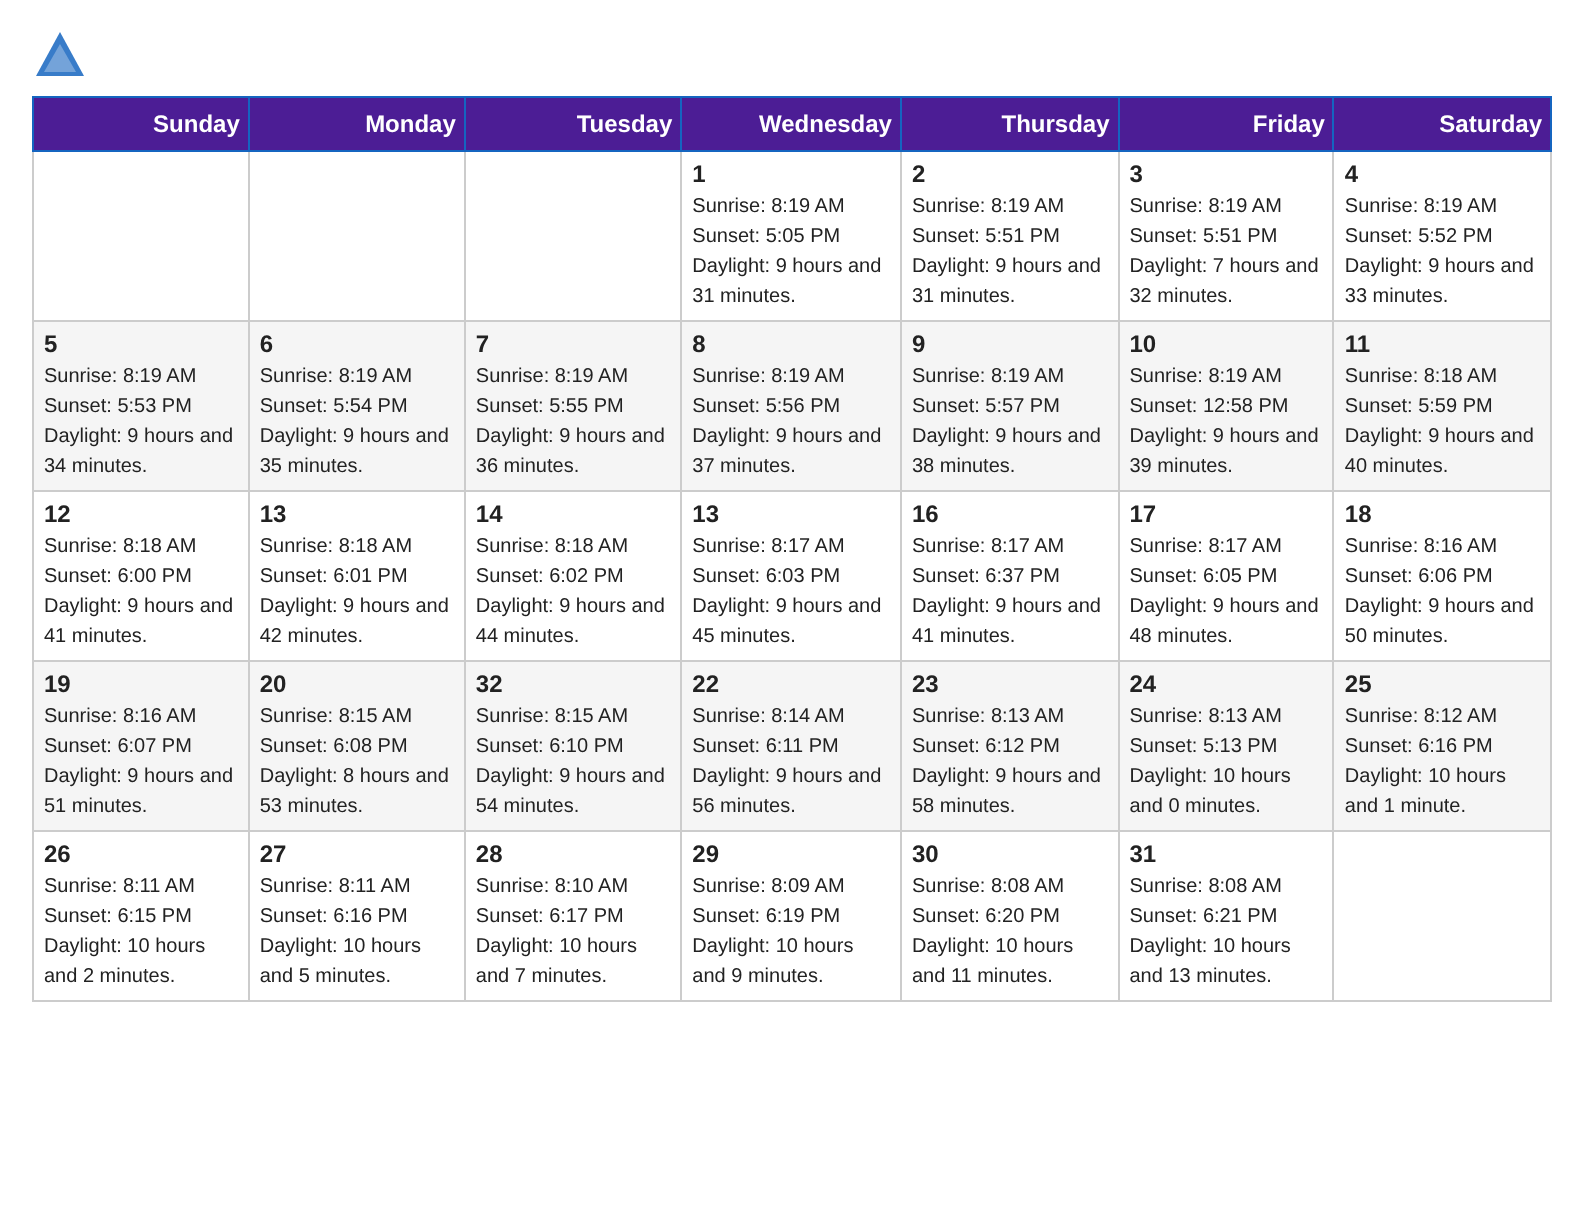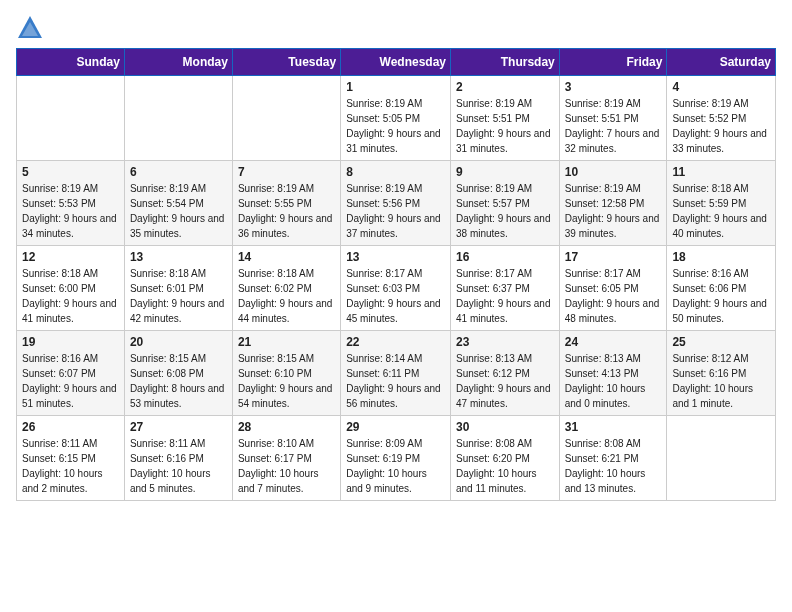--- a/index.html
+++ b/index.html
@@ -304,48 +304,48 @@
       </td>
           <td>
         <span class="day-num">20</span>
         <div class="day-info">
           <span>Sunrise: 8:15 AM</span><br>
           <span>Sunset: 6:08 PM</span><br>
           <span>Daylight: 8 hours and 53 minutes.</span>
         </div>
       </td>
           <td>
-        <span class="day-num">21</span>
+        <span class="day-num">32</span>
         <div class="day-info">
           <span>Sunrise: 8:15 AM</span><br>
           <span>Sunset: 6:10 PM</span><br>
           <span>Daylight: 9 hours and 54 minutes.</span>
         </div>
       </td>
           <td>
         <span class="day-num">22</span>
         <div class="day-info">
           <span>Sunrise: 8:14 AM</span><br>
           <span>Sunset: 6:11 PM</span><br>
           <span>Daylight: 9 hours and 56 minutes.</span>
         </div>
       </td>
           <td>
         <span class="day-num">23</span>
         <div class="day-info">
           <span>Sunrise: 8:13 AM</span><br>
           <span>Sunset: 6:12 PM</span><br>
-          <span>Daylight: 9 hours and 47 minutes.</span>
+          <span>Daylight: 9 hours and 58 minutes.</span>
         </div>
       </td>
           <td>
         <span class="day-num">24</span>
         <div class="day-info">
           <span>Sunrise: 8:13 AM</span><br>
-          <span>Sunset: 4:13 PM</span><br>
+          <span>Sunset: 5:13 PM</span><br>
           <span>Daylight: 10 hours and 0 minutes.</span>
         </div>
       </td>
           <td>
         <span class="day-num">25</span>
         <div class="day-info">
           <span>Sunrise: 8:12 AM</span><br>
           <span>Sunset: 6:16 PM</span><br>
           <span>Daylight: 10 hours and 1 minute.</span>
         </div>

